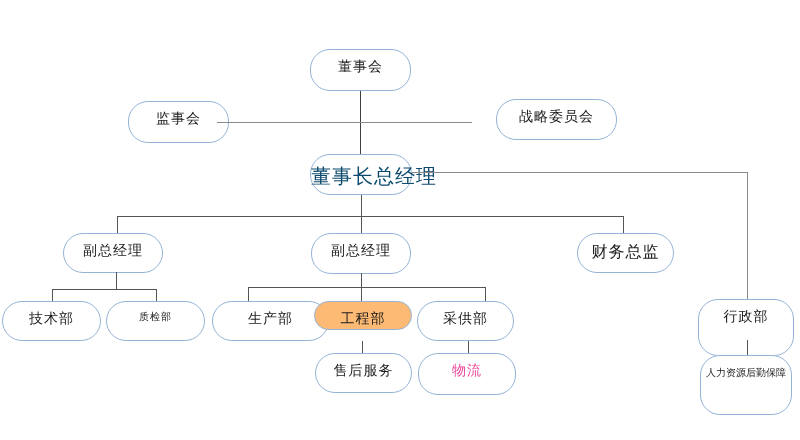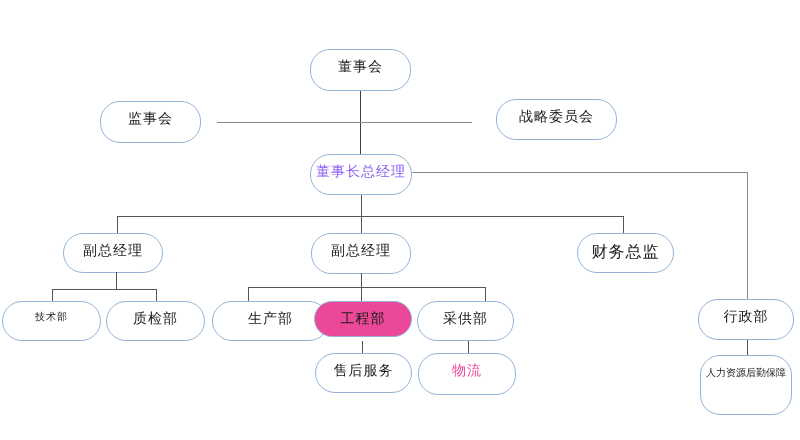--- a/index.html
+++ b/index.html
@@ -34,32 +34,32 @@
     position: absolute;
   }
   .hline { height: 1.4px; }
   .vline { width: 1.4px; }
 </style>
 </head>
 <body>
 
 <div class="canvas" style="width: 800px; height: 440px; background: rgb(255, 255, 255);">
     <div class="node" style="left: 310px; top: 49px; width: 101px; height: 42px; border-color: rgb(149, 179, 215); background: rgb(255, 255, 255);"><span class="node-label" style="font-size: 14px; color: rgb(26, 26, 26);">董事会</span></div>
-    <div class="node" style="left: 100px; top: 101px; width: 101px; height: 42px; border-color: rgb(149, 179, 215); background: rgb(255, 255, 255);"><span class="node-label" style="font-size: 14px; color: rgb(26, 26, 26);">监事会</span></div>
+    <div class="node" style="left: 128px; top: 101px; width: 101px; height: 42px; border-color: rgb(149, 179, 215); background: rgb(255, 255, 255);"><span class="node-label" style="font-size: 14px; color: rgb(26, 26, 26);">监事会</span></div>
     <div class="node" style="left: 496px; top: 99px; width: 121px; height: 41px; border-color: rgb(149, 179, 215); background: rgb(255, 255, 255);"><span class="node-label" style="font-size: 14px; color: rgb(26, 26, 26);">战略委员会</span></div>
-    <div class="node" style="left: 310px; top: 154px; width: 102px; height: 41px; border-color: rgb(149, 179, 215); background: rgb(255, 255, 255);"><span class="node-label" style="font-size: 14px; color: #8b5cf6;">董事长总经理</span></div>
+    <div class="node" style="left: 310px; top: 154px; width: 102px; height: 41px; border-color: rgb(149, 179, 215); background: rgb(255, 255, 255);"><span class="node-label" style="font-size: 20px; color: #0c4a6e;">董事长总经理</span></div>
     <div class="node" style="left: 63px; top: 233px; width: 100px; height: 40px; border-color: rgb(149, 179, 215); background: rgb(255, 255, 255);"><span class="node-label" style="font-size: 14px; color: rgb(26, 26, 26);">副总经理</span></div>
     <div class="node" style="left: 311px; top: 233px; width: 100px; height: 41px; border-color: rgb(149, 179, 215); background: rgb(255, 255, 255);"><span class="node-label" style="font-size: 14px; color: rgb(26, 26, 26);">副总经理</span></div>
     <div class="node" style="left: 577px; top: 233px; width: 97px; height: 40px; border-color: rgb(149, 179, 215); background: rgb(255, 255, 255);"><span class="node-label" style="font-size: 16px; color: rgb(26, 26, 26);">财务总监</span></div>
-    <div class="node" style="left: 2px; top: 301px; width: 99px; height: 40px; border-color: rgb(149, 179, 215); background: rgb(255, 255, 255);"><span class="node-label" style="font-size: 10px; color: rgb(26, 26, 26);">技术部</span></div>
-    <div class="node" style="left: 106px; top: 301px; width: 99px; height: 40px; border-color: rgb(149, 179, 215); background: rgb(255, 255, 255);"><span class="node-label" style="font-size: 14px; color: rgb(26, 26, 26);">质检部</span></div>
+    <div class="node" style="left: 2px; top: 301px; width: 99px; height: 40px; border-color: rgb(149, 179, 215); background: rgb(255, 255, 255);"><span class="node-label" style="font-size: 14px; color: rgb(26, 26, 26);">技术部</span></div>
+    <div class="node" style="left: 106px; top: 301px; width: 99px; height: 40px; border-color: rgb(149, 179, 215); background: rgb(255, 255, 255);"><span class="node-label" style="font-size: 10px; color: rgb(26, 26, 26);">质检部</span></div>
     <div class="node" style="left: 212px; top: 301px; width: 117px; height: 40px; border-color: rgb(149, 179, 215); background: rgb(255, 255, 255);"><span class="node-label" style="font-size: 14px; color: rgb(26, 26, 26);">生产部</span></div>
-    <div class="node" style="left: 314px; top: 301px; width: 98px; height: 36px; border-color: rgb(149, 179, 215); background: #ec4899;"><span class="node-label" style="font-size: 14px; color: rgb(26, 26, 26);">工程部</span></div>
+    <div class="node" style="left: 314px; top: 301px; width: 98px; height: 29px; border-color: rgb(149, 179, 215); background: #fdba74;"><span class="node-label" style="font-size: 14px; color: rgb(26, 26, 26);">工程部</span></div>
     <div class="node" style="left: 417px; top: 301px; width: 97px; height: 40px; border-color: rgb(149, 179, 215); background: rgb(255, 255, 255);"><span class="node-label" style="font-size: 14px; color: rgb(26, 26, 26);">采供部</span></div>
-    <div class="node" style="left: 698px; top: 299px; width: 96px; height: 41px; border-color: rgb(149, 179, 215); background: rgb(255, 255, 255);"><span class="node-label" style="font-size: 14px; color: rgb(26, 26, 26);">行政部</span></div>
+    <div class="node" style="left: 698px; top: 299px; width: 96px; height: 57px; border-color: rgb(149, 179, 215); background: rgb(255, 255, 255);"><span class="node-label" style="font-size: 14px; color: rgb(26, 26, 26);">行政部</span></div>
     <div class="node" style="left: 315px; top: 353px; width: 97px; height: 40px; border-color: rgb(149, 179, 215); background: rgb(255, 255, 255);"><span class="node-label" style="font-size: 14px; color: rgb(26, 26, 26);">售后服务</span></div>
     <div class="node" style="left: 418px; top: 353px; width: 98px; height: 42px; border-color: rgb(149, 179, 215); background: rgb(255, 255, 255);"><span class="node-label" style="font-size: 14px; color: #ec4899;">物流</span></div>
     <div class="node" style="left: 700px; top: 355px; width: 92px; height: 60px; border-color: rgb(149, 179, 215); background: rgb(255, 255, 255);"><span class="node-label" style="font-size: 10px; color: rgb(26, 26, 26); letter-spacing: 0px; margin-top: 10px;">人力资源后勤保障</span></div>
     <div class="line vline" style="left: 360px; top: 91px; height: 63px; background: rgb(63, 63, 63);"></div>
     <div class="line hline" style="left: 217px; top: 122px; width: 255px; background: rgb(138, 138, 138);"></div>
     <div class="line hline" style="left: 412px; top: 172px; width: 335px; background: rgb(138, 138, 138);"></div>
     <div class="line vline" style="left: 747px; top: 172px; height: 127px; background: rgb(138, 138, 138);"></div>
     <div class="line vline" style="left: 361px; top: 195px; height: 21px; background: rgb(85, 85, 85);"></div>
     <div class="line hline" style="left: 117px; top: 216px; width: 506px; background: rgb(85, 85, 85);"></div>
     <div class="line vline" style="left: 117px; top: 216px; height: 17px; background: rgb(85, 85, 85);"></div>

